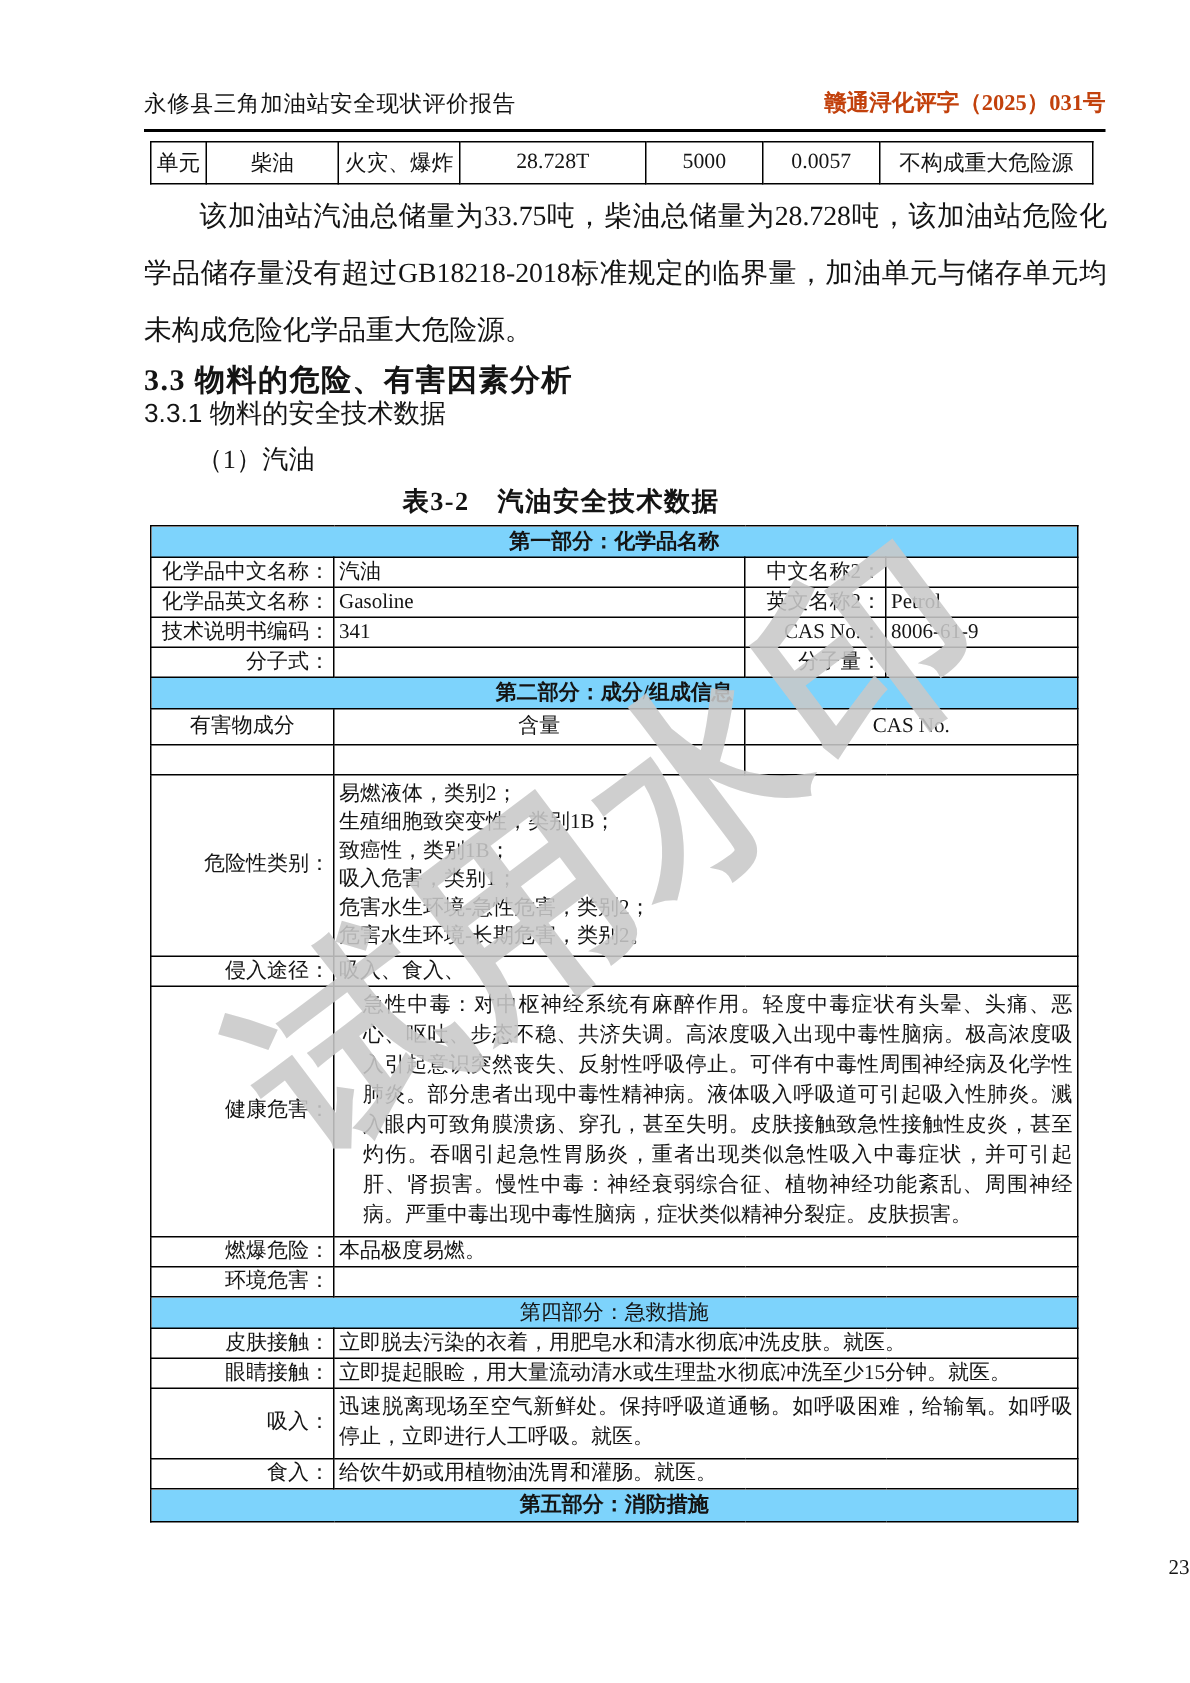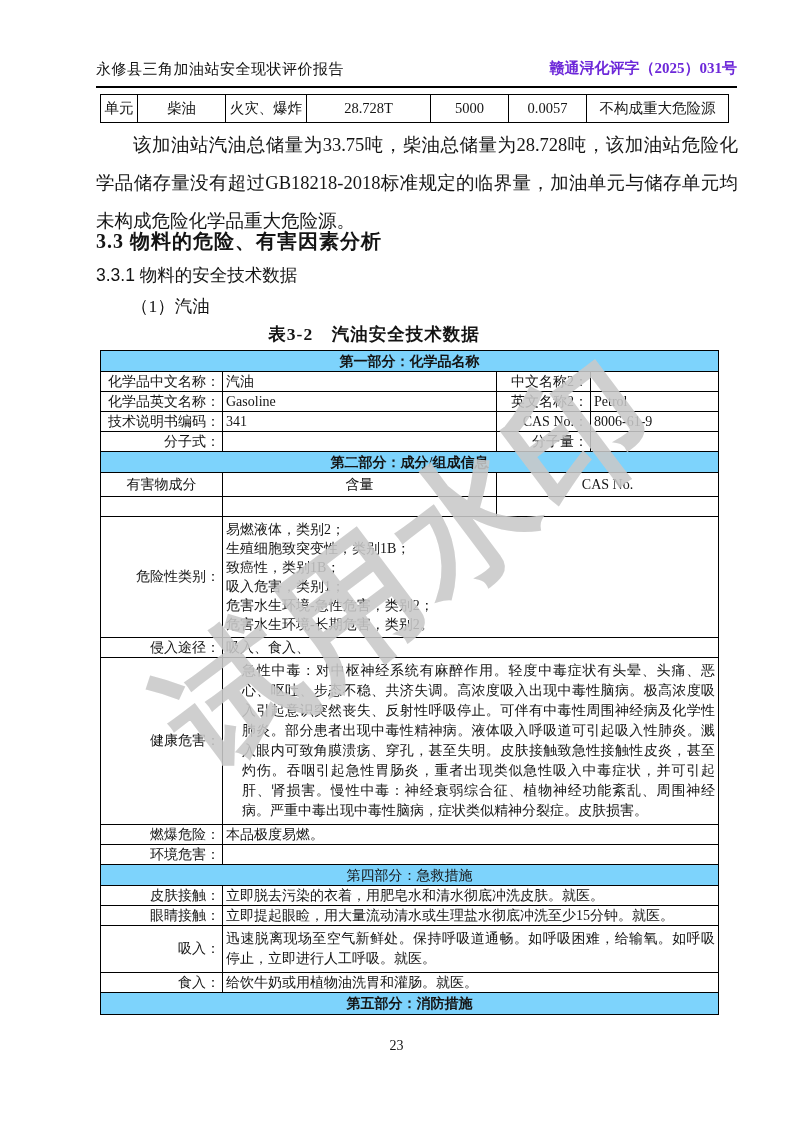--- a/index.html
+++ b/index.html
@@ -3,34 +3,34 @@
 <meta charset="utf-8">
 <style>
   * { margin:0; padding:0; box-sizing:border-box; }
   html,body { background:#ffffff; }
   body {
     width:793px; height:1122px; position:relative; overflow:hidden;
     font-family:"Liberation Serif","DejaVu Serif",serif;
     color:#141414;
   }
   .header-left { position:absolute; left:96px; top:60px; font-size:15px; letter-spacing:.5px; }
-  .header-right { position:absolute; right:56px; top:59px; font-size:15px; font-weight:bold; color:#6d28d9; }
+  .header-right { position:absolute; right:56px; top:59px; font-size:15px; font-weight:bold; color:#c2410c; }
   .header-rule { position:absolute; left:96px; top:86px; width:641px; border-top:2px solid #000; }
 
   table { border-collapse:collapse; table-layout:fixed; }
   td { border:1.5px solid #000; overflow:hidden; }
 
   .cont-table { position:absolute; left:100px; top:94px; width:628px; font-size:14.5px; }
   .cont-table td { height:28px; text-align:center; padding:0 2px; }
 
   .para {
     position:absolute; left:96px; top:126px; width:642px;
     font-size:18.5px; line-height:38px; text-align:justify; text-indent:2em;
   }
-  .h33  { position:absolute; left:96px;  top:228px; font-size:20px; font-weight:bold; letter-spacing:1px;text-align:center; }
+  .h33  { position:absolute; left:96px;  top:240px; font-size:20px; font-weight:bold; letter-spacing:1px;text-align:center; }
   .h331 { position:absolute; left:96px;  top:263px; font-size:17.5px; font-family:"Liberation Sans","DejaVu Sans",sans-serif; }
   .item1{ position:absolute; left:131px; top:294px; font-size:17.5px; }
   .caption { position:absolute; left:0; top:322px; width:748px; text-align:center; font-size:17.5px; font-weight:bold; letter-spacing:1px; }
 
   .msds { position:absolute; left:100px; top:350px; width:618px; font-size:14px; }
   .msds td { padding:0 3px; vertical-align:middle; line-height:19px; }
   .sec-row td { background:#7dd3fc; text-align:center; font-weight:bold; height:21px; }
   .sec-row.plain td { font-weight:normal; }
   .rh1 td { height:20px; }
   .cols-row td { height:24px; text-align:center; }
@@ -44,21 +44,21 @@
 
   .watermark {
     position:absolute; left:100px; top:480px; width:620px; height:170px;
     display:flex; align-items:center; justify-content:center;
     transform:rotate(-37deg);
     font-size:138px; font-weight:bold; letter-spacing:6px; white-space:nowrap;
     color:rgba(200,200,200,0.88);
     font-family:"DejaVu Sans","Liberation Sans",sans-serif;
     z-index:9; pointer-events:none; user-select:none;
   }
-  .pagenum { position:absolute; top:1038px; left:0; width:793px; text-align:center; font-size:14px; }
+  .pagenum { position:absolute; top:1038px; left:0; width:793px; text-align:right; font-size:14px; }
 </style>
 </head>
 <body>
 
 <div class="header-left">永修县三角加油站安全现状评价报告</div>
 <div class="header-right">赣通浔化评字（2025）031号</div>
 <div class="header-rule"></div>
 
 <table class="cont-table">
   <colgroup>

